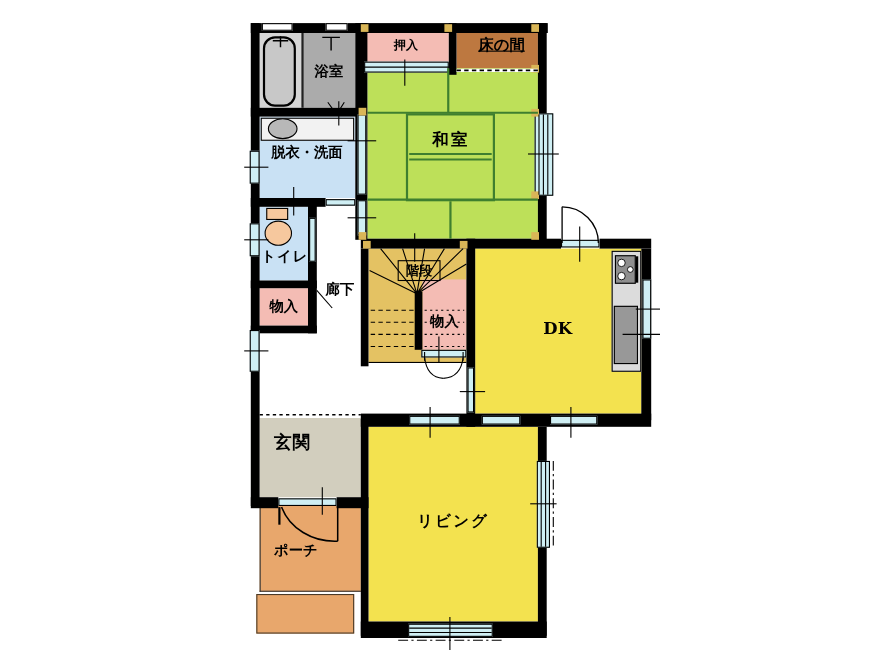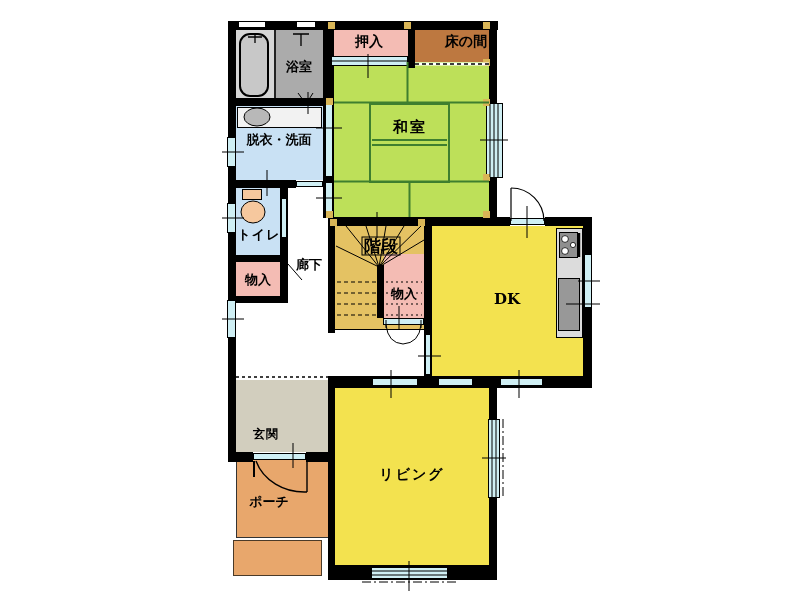--- a/index.html
+++ b/index.html
@@ -197,23 +197,23 @@
       <path d="M418 356 H441"></path>
       <path d="M399 306 V330"></path>
     </g>
   </svg>
 
   <div class="lbl" style="left:299px;top:66px;">浴室</div>
   <div class="lbl" style="left:279px;top:139px;">脱衣・洗面</div>
   <div class="lbl" style="left:259px;top:234px;letter-spacing:1px;">トイレ</div>
   <div class="lbl" style="left:258px;top:279px;">物入</div>
   <div class="lbl" style="left:309px;top:264px;">廊下</div>
-  <div class="lbl" style="left:369px;top:41px;font-size:14px;">押入</div>
-  <div class="lbl" style="left:466px;top:41px;font-size:14px;">床の間</div>
+  <div class="lbl" style="left:369px;top:41px;font-size:11px;">押入</div>
+  <div class="lbl" style="left:456px;top:41px;font-size:14px;text-decoration:underline;">床の間</div>
   <div class="lbl" style="left:410px;top:127px;font-size:15px;letter-spacing:2px;">和室</div>
-  <div class="lbl" style="left:381px;top:246px;font-size:17px;">階段</div>
+  <div class="lbl" style="left:381px;top:246px;font-size:12px;">階段</div>
   <div class="lbl" style="left:404px;top:293px;">物入</div>
   <div class="lbl" style="left:507px;top:299px;font-size:15px;font-family:'DejaVu Serif',serif;">DK</div>
-  <div class="lbl" style="left:266px;top:434px;font-size:12px;letter-spacing:1px;">玄関</div>
+  <div class="lbl" style="left:266px;top:402px;font-size:16px;letter-spacing:1px;">玄関</div>
   <div class="lbl" style="left:269px;top:501px;">ポーチ</div>
   <div class="lbl" style="left:412px;top:474px;font-size:14px;letter-spacing:2px;">リビング</div>
 
 </div>
 
 </body></html>

